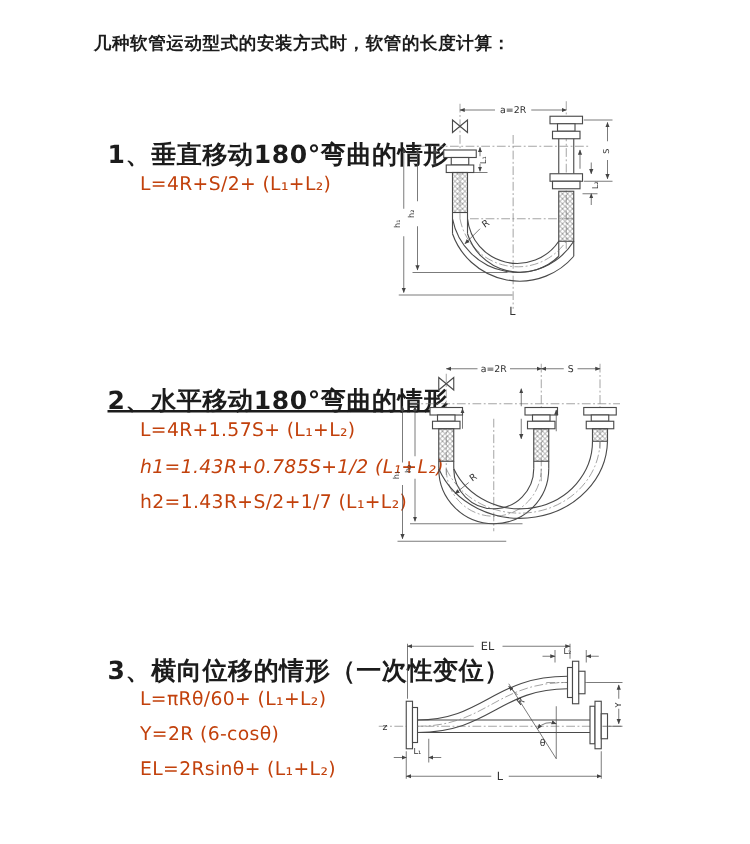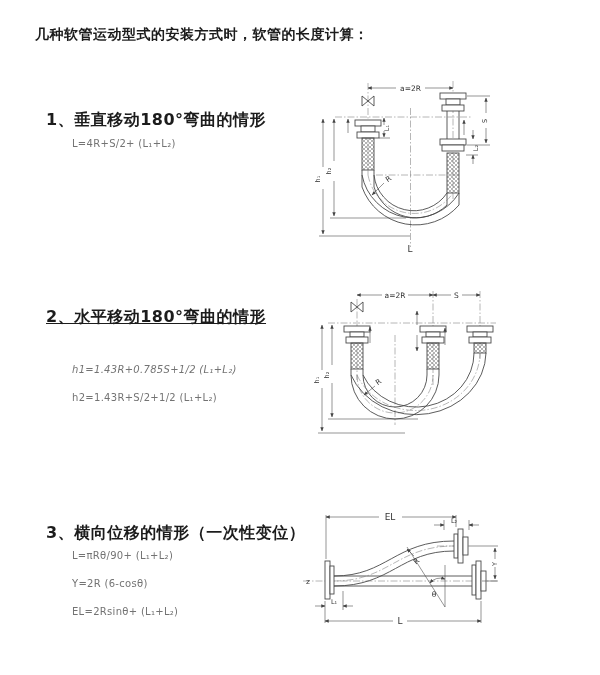--- a/index.html
+++ b/index.html
@@ -1,23 +1,23 @@
 <!DOCTYPE html>
 <html><head>
 <meta charset="utf-8">
 <style>
   html,body{margin:0;padding:0;}
   .page{
     position:relative;width:600px;height:675px;background:#ffffff;overflow:hidden;
     font-family:"DejaVu Sans","Liberation Sans",sans-serif;color:#1c1c1c;
   }
-  .abs{position:absolute;white-space:nowrap;}
+  .abs{position:absolute;white-space:nowrap;margin-left:40px;}
   .title{font-size:14px;font-weight:700;letter-spacing:0.5px;}
-  .heading{font-size:16px;font-weight:700;letter-spacing:0.5px;}
-  .formula{font-size:10px;font-weight:400;letter-spacing:0.3px;color:#737373;}
+  .heading{font-size:20px;font-weight:700;letter-spacing:0.5px;}
+  .formula{font-size:15px;font-weight:400;letter-spacing:0.3px;color:#c2410c;}
   svg{position:absolute;overflow:visible;}
   .ln{fill:none;stroke:#4a4a4a;stroke-width:0.9;}
   .dim{fill:none;stroke:#4f4f4f;stroke-width:0.6;}
   .cl{fill:none;stroke:#7a7a7a;stroke-width:0.55;stroke-dasharray:7 2 1.5 2;}
   .fit{fill:#ffffff;stroke:#4a4a4a;stroke-width:0.9;}
   .br{fill:url(#hatch);stroke:#4a4a4a;stroke-width:0.9;}
   svg text{font-family:"DejaVu Sans","Liberation Sans",sans-serif;font-size:7.5px;fill:#333;}
   svg text.big{font-size:9px;}
   svg text.sm{font-size:6.5px;}
 </style>
@@ -25,25 +25,26 @@
 <body>
 
 <div class="page">
 
   <div class="abs title" style="left:35px;top:26px;">几种软管运动型式的安装方式时，软管的长度计算：</div>
 
   <div class="abs heading" style="left:46px;top:110px;">1、垂直移动180°弯曲的情形</div>
   <div class="abs formula" style="left:72px;top:138px;">L=4R+S/2+ (L₁+L₂)</div>
 
   <div class="abs heading" style="left:46px;top:307px;text-decoration:underline;">2、水平移动180°弯曲的情形</div>
+  <div class="abs formula" style="left:72px;top:335px;">L=4R+1.57S+ (L₁+L₂)</div>
   <div class="abs formula" style="left:72px;top:364px;font-style:italic;">h1=1.43R+0.785S+1/2 (L₁+L₂)</div>
-  <div class="abs formula" style="left:72px;top:392px;">h2=1.43R+S/2+1/2 (L₁+L₂)</div>
+  <div class="abs formula" style="left:72px;top:392px;">h2=1.43R+S/2+1/7 (L₁+L₂)</div>
 
   <div class="abs heading" style="left:46px;top:523px;text-align:right;">3、横向位移的情形（一次性变位）</div>
-  <div class="abs formula" style="left:72px;top:550px;">L=πRθ/90+ (L₁+L₂)</div>
+  <div class="abs formula" style="left:72px;top:550px;">L=πRθ/60+ (L₁+L₂)</div>
   <div class="abs formula" style="left:72px;top:578px;">Y=2R (6-cosθ)</div>
   <div class="abs formula" style="left:72px;top:606px;">EL=2Rsinθ+ (L₁+L₂)</div>
 
   <svg style="left:310px;top:75px;" width="280" height="185" viewBox="0 0 280 185">
     <defs>
       <pattern id="hatch" width="4" height="4" patternUnits="userSpaceOnUse">
         <path d="M0,4 L4,0 M0,0 L4,4" stroke="#6a6a6a" stroke-width="0.5"></path>
       </pattern>
       <marker id="ah" viewBox="0 0 10 10" refX="9" refY="5" markerWidth="7" markerHeight="7" orient="auto-start-reverse">
         <path d="M0,1 L10,5 L0,9 z" fill="#444"></path>

